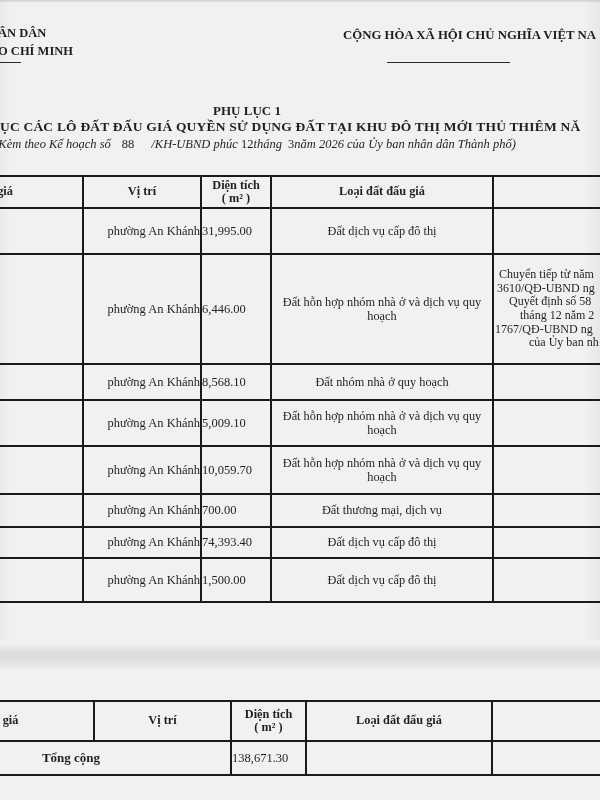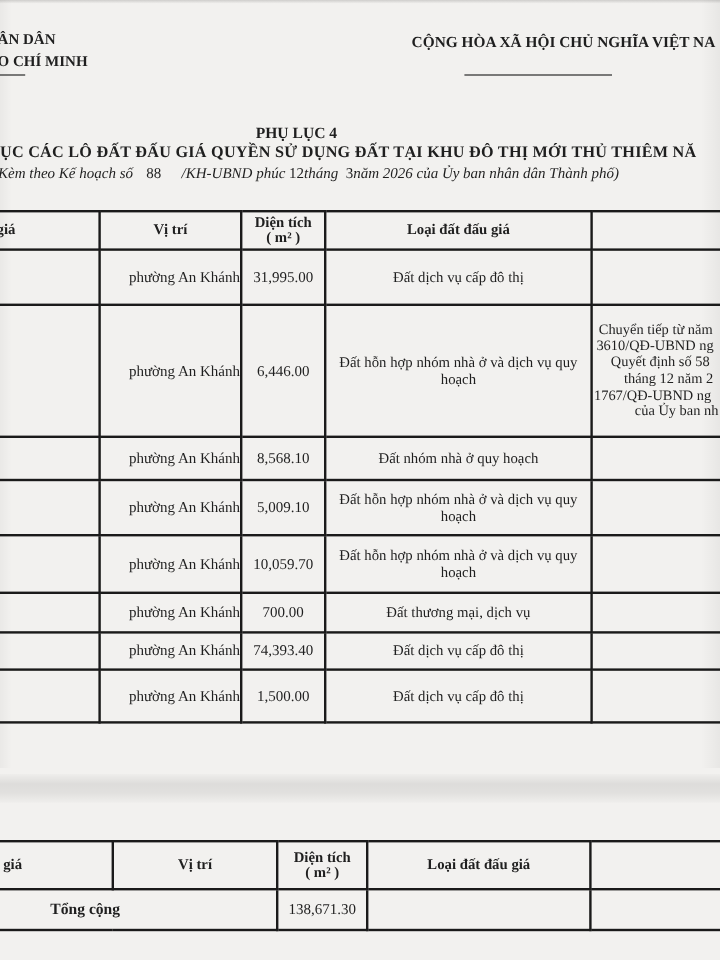--- a/index.html
+++ b/index.html
@@ -40,21 +40,21 @@
   .doc-table th{font-weight:bold;font-size:12.3px;text-align:center;line-height:13.5px;}
   #table-main thead tr{height:32px;}
   #table-total thead tr{height:40px;}
   #table-total tbody tr{height:34px;}
   .th-code{text-align:left;padding-left:92px;}
   .th-note{text-align:left;padding-left:100px;}
 
   .td-code{text-align:left;padding-left:90px;font-size:12.5px;line-height:14px;}
   .td-code .lot{margin-left:-4px;white-space:nowrap;}
   .td-loc{text-align:right;font-size:12.5px;}
-  .td-area{text-align:center;padding-right:5px;font-size:12.5px;}
+  .td-area{text-align:left;padding-right:5px;font-size:12.5px;}
   .td-type{text-align:center;font-size:12.3px;line-height:14.5px;padding:1px 10px;border-radius:22px;}
   .td-note{font-size:12px;line-height:13.6px;padding:0;}
   .note-line{white-space:nowrap;}
 
   .td-total-label{text-align:center;padding-left:90px;padding-right:30px;font-weight:bold;font-size:13px;}
   .td-total-area{font-weight:normal;border-radius:16px;}
 
   .page-band{position:absolute;top:645px;left:0;width:600px;height:24px;
     background:linear-gradient(180deg,rgba(0,0,0,0.015),rgba(0,0,0,0.085) 35%,rgba(0,0,0,0.07) 65%,rgba(0,0,0,0.01));}
 </style>
@@ -68,21 +68,21 @@
 
   <div class="hdr-left">
     <div>ÂN DÂN</div>
     <div>O CHÍ MINH</div>
   </div>
   <div class="rule-left"></div>
 
   <div class="hdr-right1">CỘNG HÒA XÃ HỘI CHỦ NGHĨA VIỆT NA</div>
   <div class="rule-right"></div>
 
-  <div class="doc-title">PHỤ LỤC 4</div>
+  <div class="doc-title">PHỤ LỤC 1</div>
   <div class="doc-subtitle">ỤC CÁC LÔ ĐẤT ĐẤU GIÁ QUYỀN SỬ DỤNG ĐẤT TẠI KHU ĐÔ THỊ MỚI THỦ THIÊM NĂ</div>
   <div class="doc-plan" id="plan-line"><span class="seg-i">(Kèm theo Kế hoạch số</span><span class="seg-u">88</span><span class="seg-i">/KH-UBND phúc </span><span class="seg-u">12</span><span class="seg-i">tháng </span><span class="seg-u">3</span><span class="seg-i">năm 2026 của Ủy ban nhân dân Thành phố)</span></div>
 
   <table class="doc-table" id="table-main">
     <colgroup>
         <col style="width:172px">
         <col style="width:118px">
         <col style="width:70px">
         <col style="width:222px">
         <col style="width:240px">

